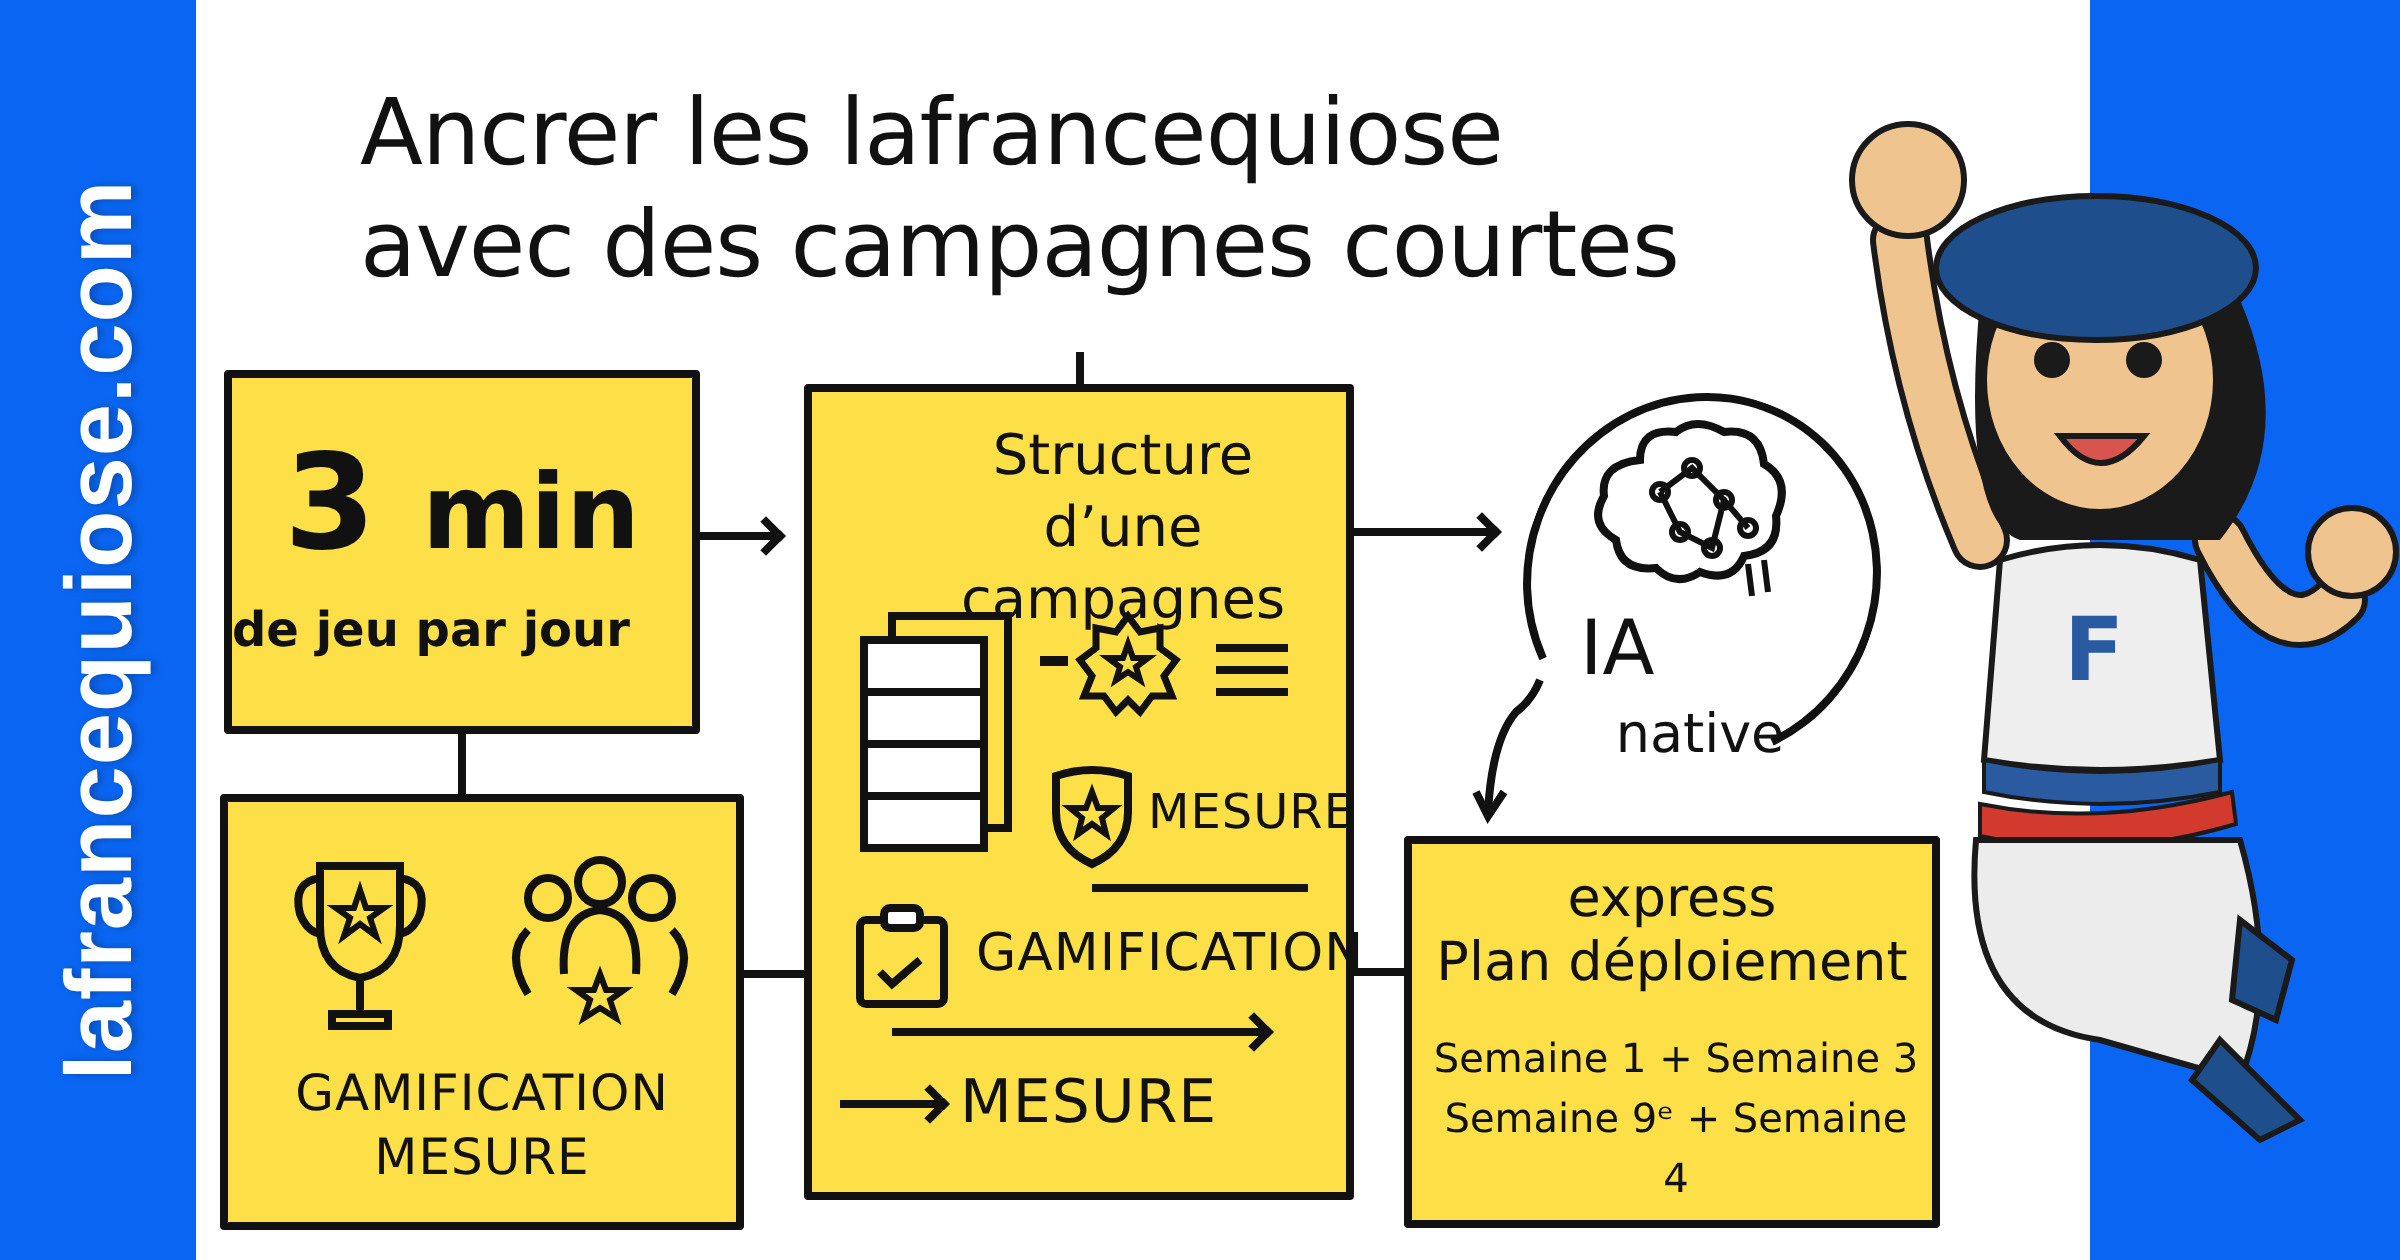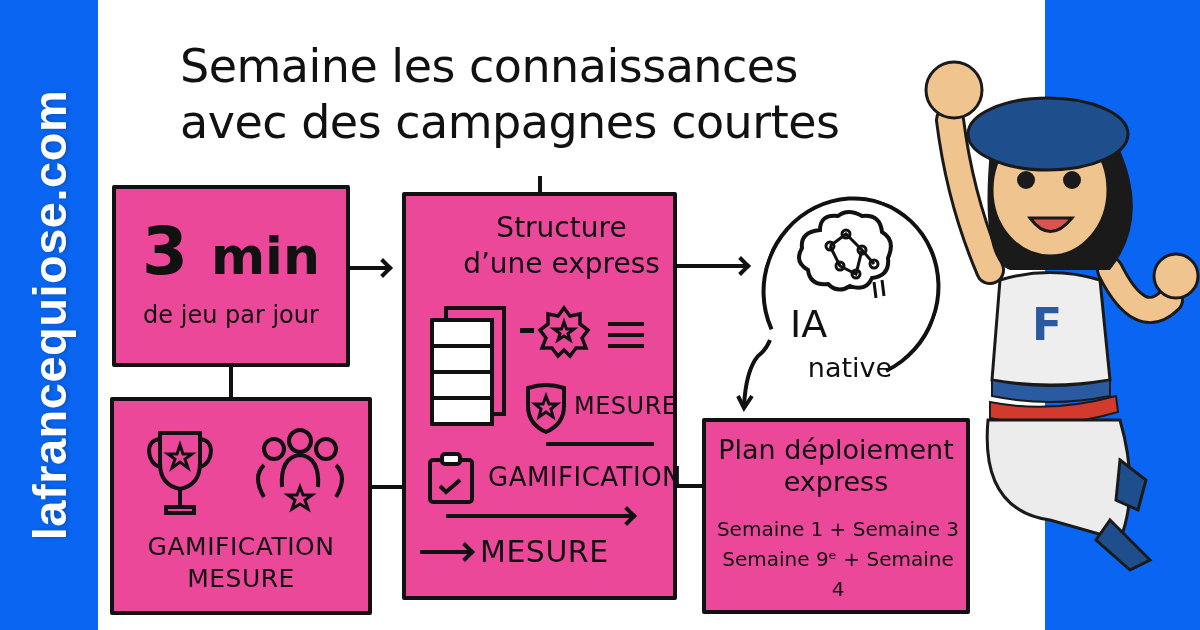--- a/index.html
+++ b/index.html
@@ -2,27 +2,27 @@
 <html><head>
 <meta charset="utf-8">
 <style>
   html, body { margin:0; padding:0; }
   body { width:1200px; height:630px; overflow:hidden; position:relative; background:#ffffff; font-family:"DejaVu Sans", sans-serif; color:#111; }
   .strip-left { position:absolute; left:0; top:0; width:98px; height:630px; background:#0a66f2; }
   .strip-right { position:absolute; left:1045px; top:0; width:155px; height:630px; background:#0a66f2; }
   .site { position:absolute; left:49px; top:315px; transform:translate(-50%,-50%) rotate(-90deg); color:#fff; font-family:"Liberation Sans", sans-serif; font-weight:bold; font-size:47px; white-space:nowrap; letter-spacing:0.5px; text-shadow:0 2px 4px rgba(0,0,0,0.25); }
   .canvas { position:absolute; left:98px; top:0; width:947px; height:630px; background:#fff; }
   .title { position:absolute; left:180px; top:38px; width:740px; font-family:"DejaVu Sans", sans-serif; font-size:46px; line-height:56px; font-weight:500; color:#111; letter-spacing:-0.5px; }
-  .box { position:absolute; border:4px solid #111; border-radius:2px; background:#ec4899; box-sizing:border-box; }
+  .box { position:absolute; border:4px solid #111; border-radius:2px; background:#fde047; box-sizing:border-box; }
   .line { position:absolute; background:#111; }
   .arrow-head { position:absolute; width:14px; height:14px; border-top:4px solid #111; border-right:4px solid #111; transform:rotate(45deg); box-sizing:border-box; }
   .b1 { left:112px; top:185px; width:238px; height:182px; }
   .big { position:absolute; left:0; right:0; top:28px; text-align:center; font-size:66px; font-weight:bold; line-height:70px; }
   .big .unit { font-size:52px; }
-  .sub { position:absolute; left:0; right:0; top:112px; text-align:center; font-size:24px; font-weight:normal; }
+  .sub { position:absolute; left:0; right:0; top:112px; text-align:left; font-size:24px; font-weight:bold; }
   .b2 { left:110px; top:397px; width:262px; height:218px; }
   .caps { text-align:center; font-size:25px; line-height:32px; letter-spacing:0.5px; font-weight:500; }
   .b3 { left:402px; top:192px; width:275px; height:408px; }
   .b3 .head { position:absolute; left:0; right:0; top:14px; text-align:center; font-size:28px; line-height:36px;margin-left:44px; }
   .b4 { left:702px; top:418px; width:268px; height:196px; }
   .b4 .head { position:absolute; left:0; right:0; top:12px; text-align:center; font-size:27px; line-height:32px; }
   .weeks { position:absolute; left:10px; right:6px; top:92px; font-size:20px; line-height:30px; text-align:center; }
   .ia-circle { position:absolute; left:762px; top:196px; width:178px; height:186px; border:4px solid #111; border-radius:50%; border-bottom-color:transparent; border-left-color:#111; box-sizing:border-box; transform:rotate(20deg); }
   .ia-text { position:absolute; left:790px; top:305px; width:120px; text-align:left; font-size:38px; line-height:38px; }
   .ia-sub { position:absolute; left:790px; top:352px; width:120px; text-align:center; font-size:27px; line-height:32px; }
@@ -32,21 +32,21 @@
 </head>
 <body>
 
 <div class="strip-left">
   <div class="site">lafrancequiose.com</div>
 </div>
 <div class="strip-right"></div>
 <div class="canvas"></div>
 
 <div class="title">
-  <div>Semaine les connaissances</div>
+  <div>Ancrer les lafrancequiose</div>
   <div>avec des campagnes courtes</div>
 </div>
 
 <div class="line" style="left:538px;top:176px;width:4px;height:18px;"></div>
 <div class="line" style="left:350px;top:266px;width:40px;height:4px;"></div>
 <div class="arrow-head" style="left:376px;top:261px;"></div>
 <div class="line" style="left:229px;top:366px;width:4px;height:32px;"></div>
 <div class="line" style="left:372px;top:485px;width:32px;height:4px;"></div>
 <div class="line" style="left:677px;top:264px;width:72px;height:4px;"></div>
 <div class="arrow-head" style="left:734px;top:259px;"></div>
@@ -78,21 +78,21 @@
   </svg>
   <div class="caps" style="position:absolute;left:0;right:0;top:130px;">
     <div>GAMIFICATION</div>
     <div>MESURE</div>
   </div>
 </div>
 
 <div class="box b3">
   <div class="head">
     <div>Structure</div>
-    <div>d’une express</div>
+    <div>d’une campagnes</div>
   </div>
   <svg style="left:22px;top:108px;" width="82" height="122" viewBox="0 0 82 122">
     <rect x="18" y="4" width="58" height="106" fill="none" stroke="#111" stroke-width="4"></rect>
     <rect x="4" y="16" width="60" height="104" fill="#fff" stroke="#111" stroke-width="4"></rect>
     <path d="M4 42 H64 M4 68 H64 M4 94 H64" stroke="#111" stroke-width="4"></path>
   </svg>
   <svg style="left:114px;top:132px;" width="14" height="6" viewBox="0 0 14 6">
       <rect width="14" height="5" fill="#111"></rect>
     </svg>
   <svg style="left:132px;top:110px;" width="52" height="52" viewBox="0 0 52 52">
@@ -137,22 +137,22 @@
 </svg>
 <div class="ia-text">IA</div>
 <div class="ia-sub">native</div>
 <svg style="left:736px;top:336px;" width="40" height="80" viewBox="0 0 40 80">
   <path d="M34 4 Q30 14 22 20 Q10 34 8 70" fill="none" stroke="#111" stroke-width="4"></path>
   <path d="M2 60 L8 72 L16 60" fill="none" stroke="#111" stroke-width="4"></path>
 </svg>
 
 <div class="box b4">
   <div class="head">
+    <div>express</div>
     <div>Plan déploiement</div>
-    <div>express</div>
   </div>
   <div class="weeks">
     <div>Semaine 1 + Semaine 3</div>
     <div>Semaine 9ᵉ + Semaine 4</div>
   </div>
 </div>
 
 <svg style="left:920px;top:40px;" width="280" height="540" viewBox="0 0 280 540">
 
   <path d="M70 230 Q40 160 30 80" stroke="#1a1a1a" stroke-width="30" stroke-linecap="round" fill="none"></path>

